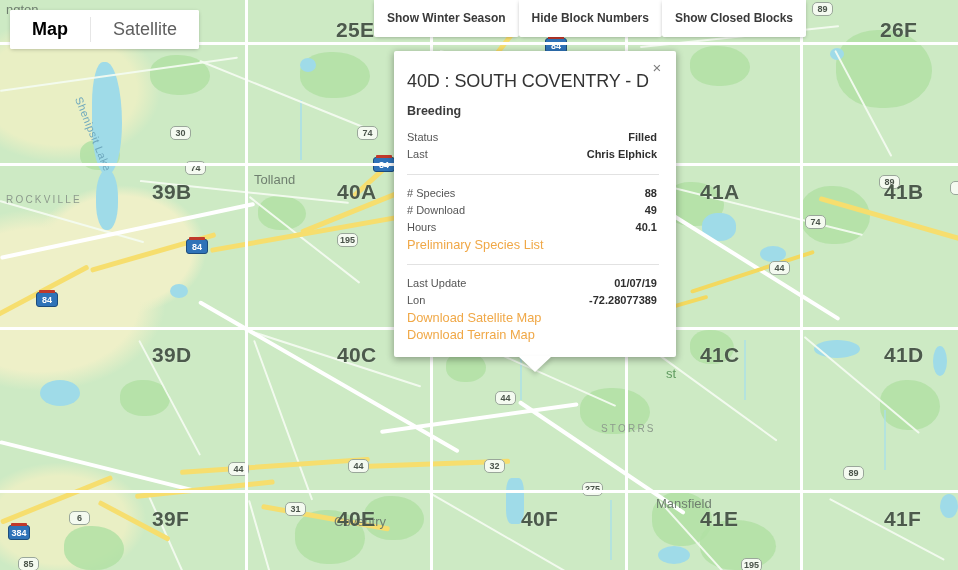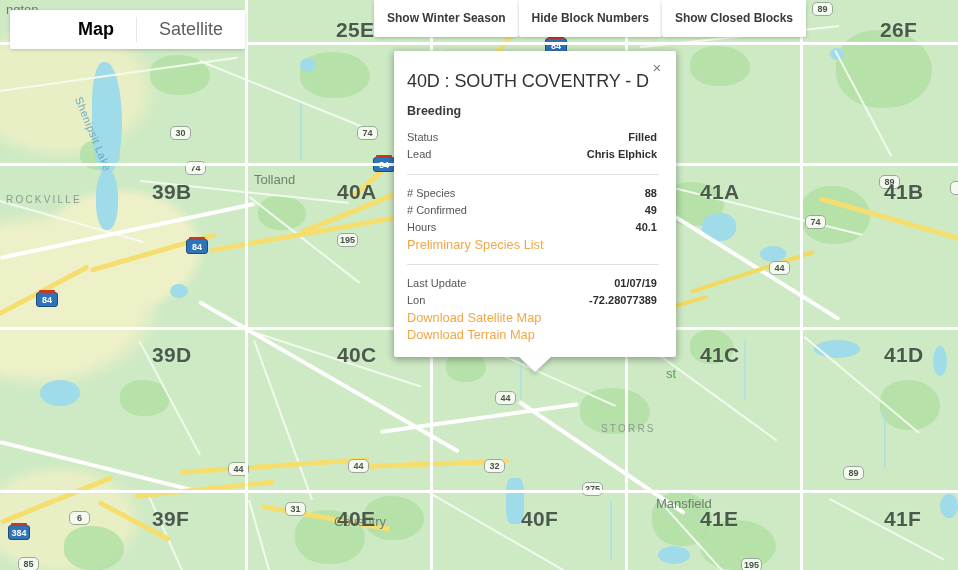--- a/index.html
+++ b/index.html
@@ -134,21 +134,20 @@
   #maptype-control {
     position: absolute;
     left: 10px;
     top: 10px;
     display: flex;
     background: #ffffff;
     border-radius: 2px;
     box-shadow: 0 1px 4px -1px rgba(0,0,0,.3);
     overflow: hidden;
     z-index: 40;
-    padding-left: 46px;
   }
   .maptype-btn {
     font-size: 18px;
     padding: 9px 22px;
     color: #565656;
     background: #ffffff;
     border: none;
     cursor: pointer;
     font-family: inherit;
     white-space: nowrap;
@@ -444,34 +443,34 @@
     <button id="iw-close">×</button>
     <div id="iw-title">40D : SOUTH COVENTRY - D</div>
     <div id="iw-subtitle">Breeding</div>
 
     <div class="iw-group">
       <div class="iw-row">
         <span class="k">Status</span>
         <span class="v">Filled</span>
       </div>
       <div class="iw-row">
-        <span class="k">Lead</span>
+        <span class="k">Last</span>
         <span class="v">Chris Elphick</span>
       </div>
     </div>
 
     <div class="iw-divider"></div>
 
     <div class="iw-group">
       <div class="iw-row">
         <span class="k"># Species</span>
         <span class="v">88</span>
       </div>
       <div class="iw-row">
-        <span class="k"># Confirmed</span>
+        <span class="k"># Download</span>
         <span class="v">49</span>
       </div>
       <div class="iw-row">
         <span class="k">Hours</span>
         <span class="v">40.1</span>
       </div>
       <a class="iw-link">Preliminary Species List</a>
     </div>
 
     <div class="iw-divider"></div>

